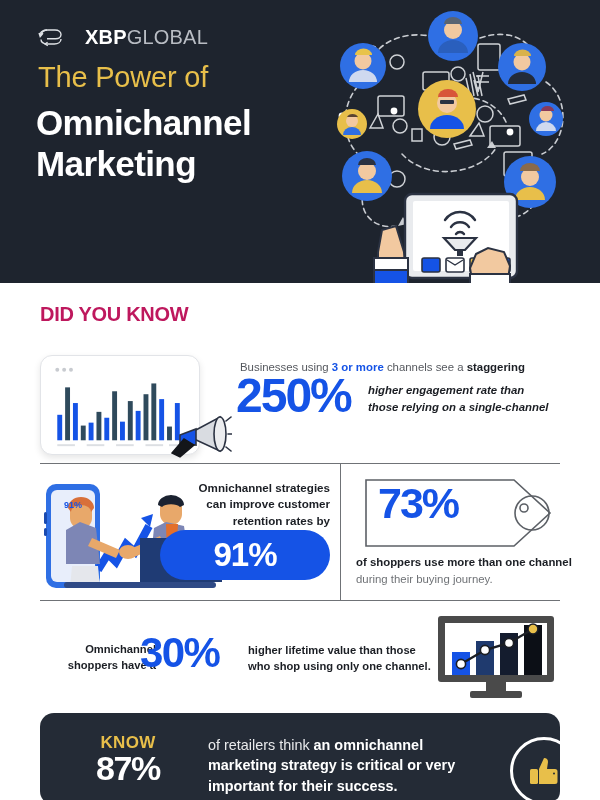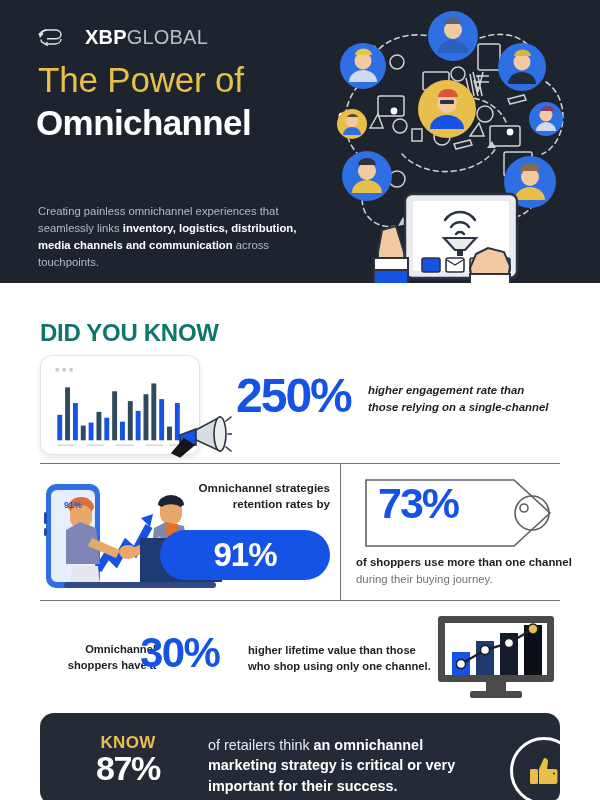--- a/index.html
+++ b/index.html
@@ -22,40 +22,40 @@
     position: absolute; left: 38px; top: 27px;
     display: flex; align-items: center; gap: 21px;
   }
   .logo-mark { width: 26px; height: 20px; display:block; }
   .logo-text { font-size: 20px; font-weight: 700; letter-spacing: .2px; line-height:1; }
   .logo-xbp { color:#ffffff; }
   .logo-global { color:#b9bdc4; font-weight: 400; }
 
   .hero-title-1 {
     position:absolute; left:38px; top:62px;
-    font-size: 35px; font-weight: 400; color:#e8bf4a; line-height: 1.05;
+    font-size: 29px; font-weight: 400; color:#e8bf4a; line-height: 1.05;
     letter-spacing:-0.2px;
   }
   .hero-title-2 {
     position:absolute; left:36px; top:102px;
     font-size: 35px; font-weight: 700; color:#ffffff; line-height: 1.18;
     letter-spacing:-0.6px; width: 310px;
   }
   .hero-sub {
     position:absolute; left:38px; top:203px; width: 282px;
     font-size: 11.3px; line-height: 1.52; color:#b6bac1; font-weight:400;
   }
   .hero-sub b { color:#ffffff; font-weight:700; }
 
   .hero-art { position:absolute; right:6px; top:4px; width:284px; height:284px; }
 
   
   .dyk {
-    position:absolute; left:40px; top:319px;
-    font-size:24px; font-weight:700; color:#0f766e; letter-spacing:-0.3px;
+    position:absolute; left:40px; top:303px;
+    font-size:20px; font-weight:700; color:#be185d; letter-spacing:-0.3px;
   }
 
   
   .blk1 { position:absolute; left:0; top:350px; width:600px; height:110px; }
   .chart-card {
     position:absolute; left:40px; top:5px; width:160px; height:100px;
     background:#fff; border:1px solid #e2e4e8; border-radius:12px;
     box-shadow: 0 3px 7px rgba(0,0,0,.10);
   }
   .megaphone { position:absolute; left:170px; top:55px; width:62px; height:58px; }
@@ -162,25 +162,23 @@
         <path d="M9.6 15.2 L7 17 L9.8 18.8" fill="none" stroke="#dfe2e6" stroke-width="1.3"></path>
       </svg>
       <div class="logo-text">
         <span class="logo-xbp">XBP</span><span class="logo-global">GLOBAL</span>
       </div>
     </div>
 
     <div class="hero-title-1">The Power of</div>
     <div class="hero-title-2">
       <div>Omnichannel</div>
-    </div>
-
-    <div class="hero-sub">
-      <span>Creating painless omnichannel experiences that seamlessly links </span><b>inventory, logistics, distribution, media channels and communication</b><span> across touchpoints.</span>
-    </div>
+      <div>Marketing</div>
+    </div>
+
 
     <svg class="hero-art" viewBox="0 0 284 284">
       <g stroke="#c9ccd1" stroke-width="1.6" fill="none" stroke-dasharray="5 4" stroke-linecap="round">
         <path d="M60 60 C70 28 118 24 140 40"></path>
         <path d="M170 34 C205 22 226 42 228 62"></path>
         <path d="M236 78 C262 96 256 140 232 150"></path>
         <path d="M226 166 C238 190 220 214 198 214"></path>
         <path d="M48 82 C26 108 34 148 60 158"></path>
         <path d="M56 178 C44 206 62 226 86 222"></path>
         <path d="M92 150 C118 178 170 170 186 144"></path>
@@ -325,20 +323,23 @@
       <ellipse cx="50" cy="29" rx="6" ry="17" fill="#ecedef" stroke="#2b3242" stroke-width="1.6"></ellipse>
       <path d="M10 30 l16 -6 l0 16 l-16 -2 z" fill="#1553e6" stroke="#2b3242" stroke-width="1.6"></path>
       <path d="M2 48 l12 -14 l10 6 l-14 12 z" fill="#14161a" stroke="#14161a" stroke-width="1.4"></path>
       <g stroke="#2b3242" stroke-width="1.6" stroke-linecap="round">
         <path d="M56 16 l5 -4"></path>
           <path d="M58 29 l6 0"></path>
           <path d="M56 42 l5 4"></path>
       </g>
     </svg>
 
+    <div class="b1-line1">
+      <span>Businesses using </span><span class="hl">3 or more</span><span> channels see a </span><b>staggering</b>
+    </div>
     <div class="b1-big">250%</div>
     <div class="b1-right">
       <div>higher engagement rate than</div>
       <div>those relying on a single-channel</div>
     </div>
   </div>
 
   <div class="hr" style="left:40px; top:463px; width:520px;"></div>
   <div class="vr" style="left:340px; top:463px; height:137px;"></div>
   <div class="hr" style="left:340px; top:600px; width:220px;"></div>
@@ -371,20 +372,21 @@
         <ellipse cx="86" cy="74" rx="9" ry="7" fill="#e8a86a"></ellipse>
       </g>
       <rect x="98" y="60" width="82" height="44" fill="#1f3b74"></rect>
       <rect x="22" y="104" width="152" height="6" rx="3" fill="#2f4a86"></rect>
     </svg>
 
     <div class="lbl91" style="left:64px; top:30px; position:absolute;">91%</div>
 
     <div class="b2-text">
       <div>Omnichannel strategies</div>
+      <div>can improve customer</div>
       <div>retention rates by</div>
     </div>
     <div class="pill91">
       <span>91%</span>
     </div>
   </div>
 
   <div class="blk3">
     <svg class="tag-wrap" viewBox="0 0 200 70">
       <path d="M2 2 L150 2 L186 35 L150 68 L2 68 Z" fill="#ffffff" stroke="#5c6066" stroke-width="1.6"></path>

